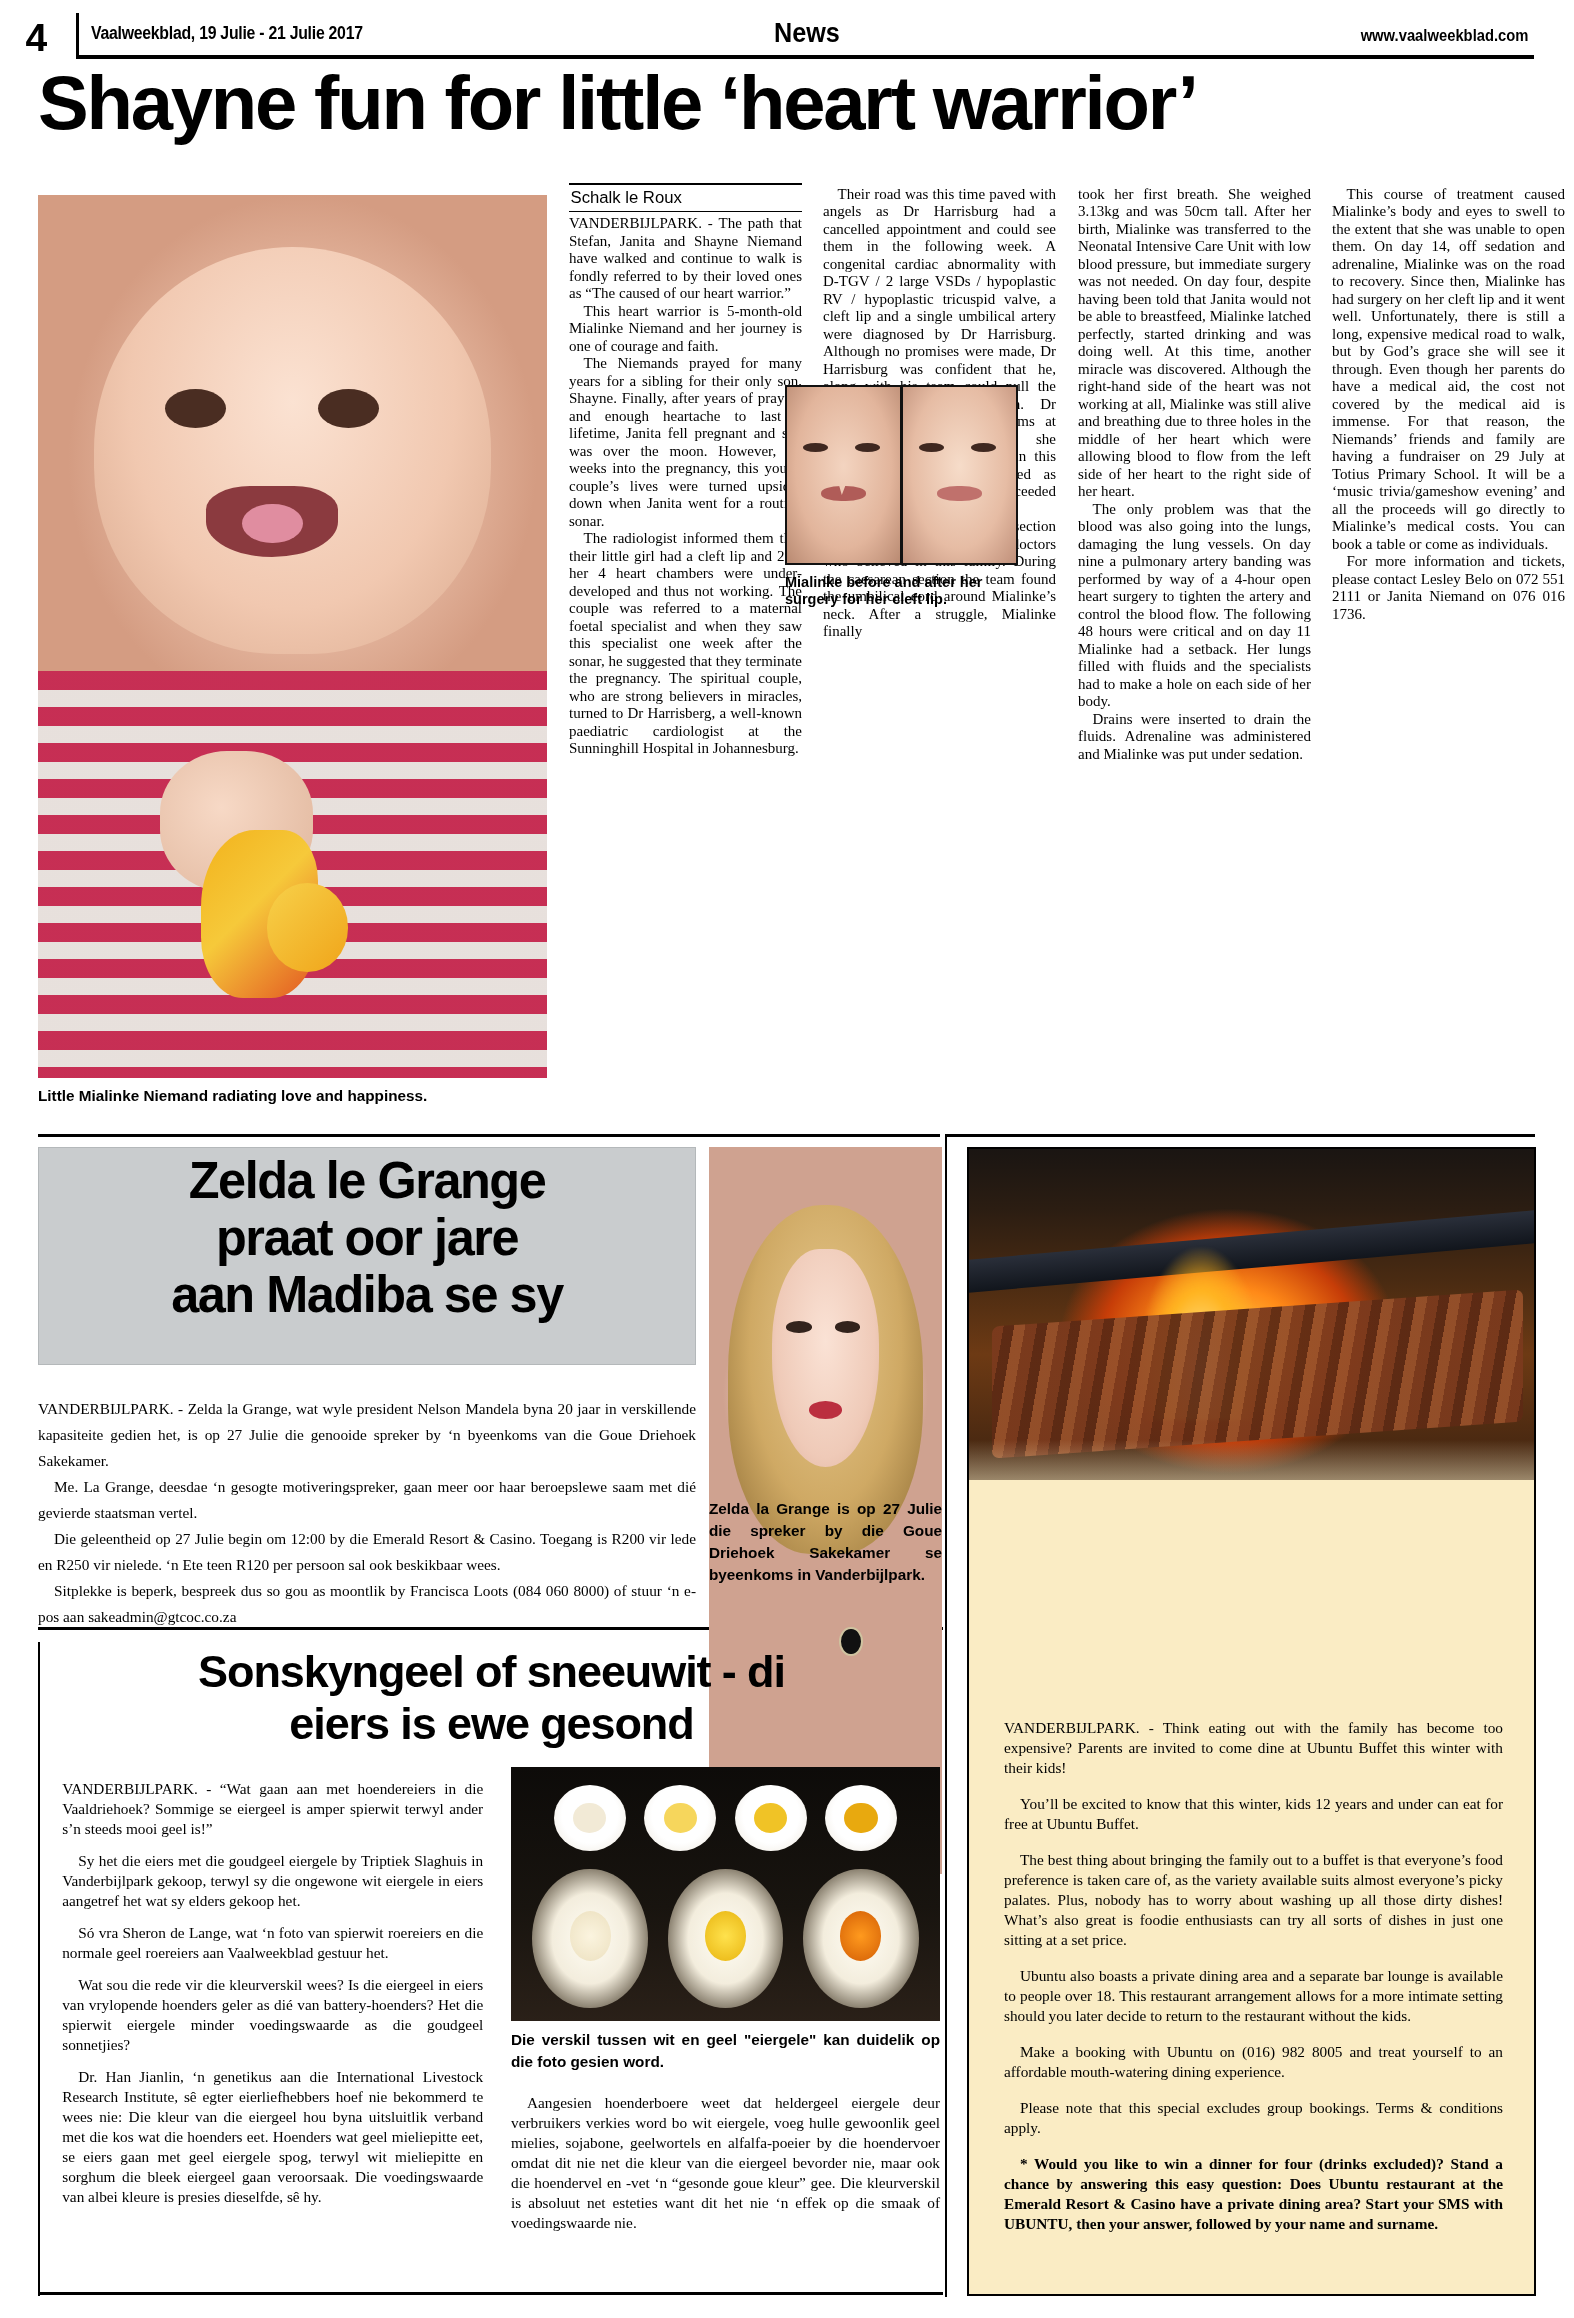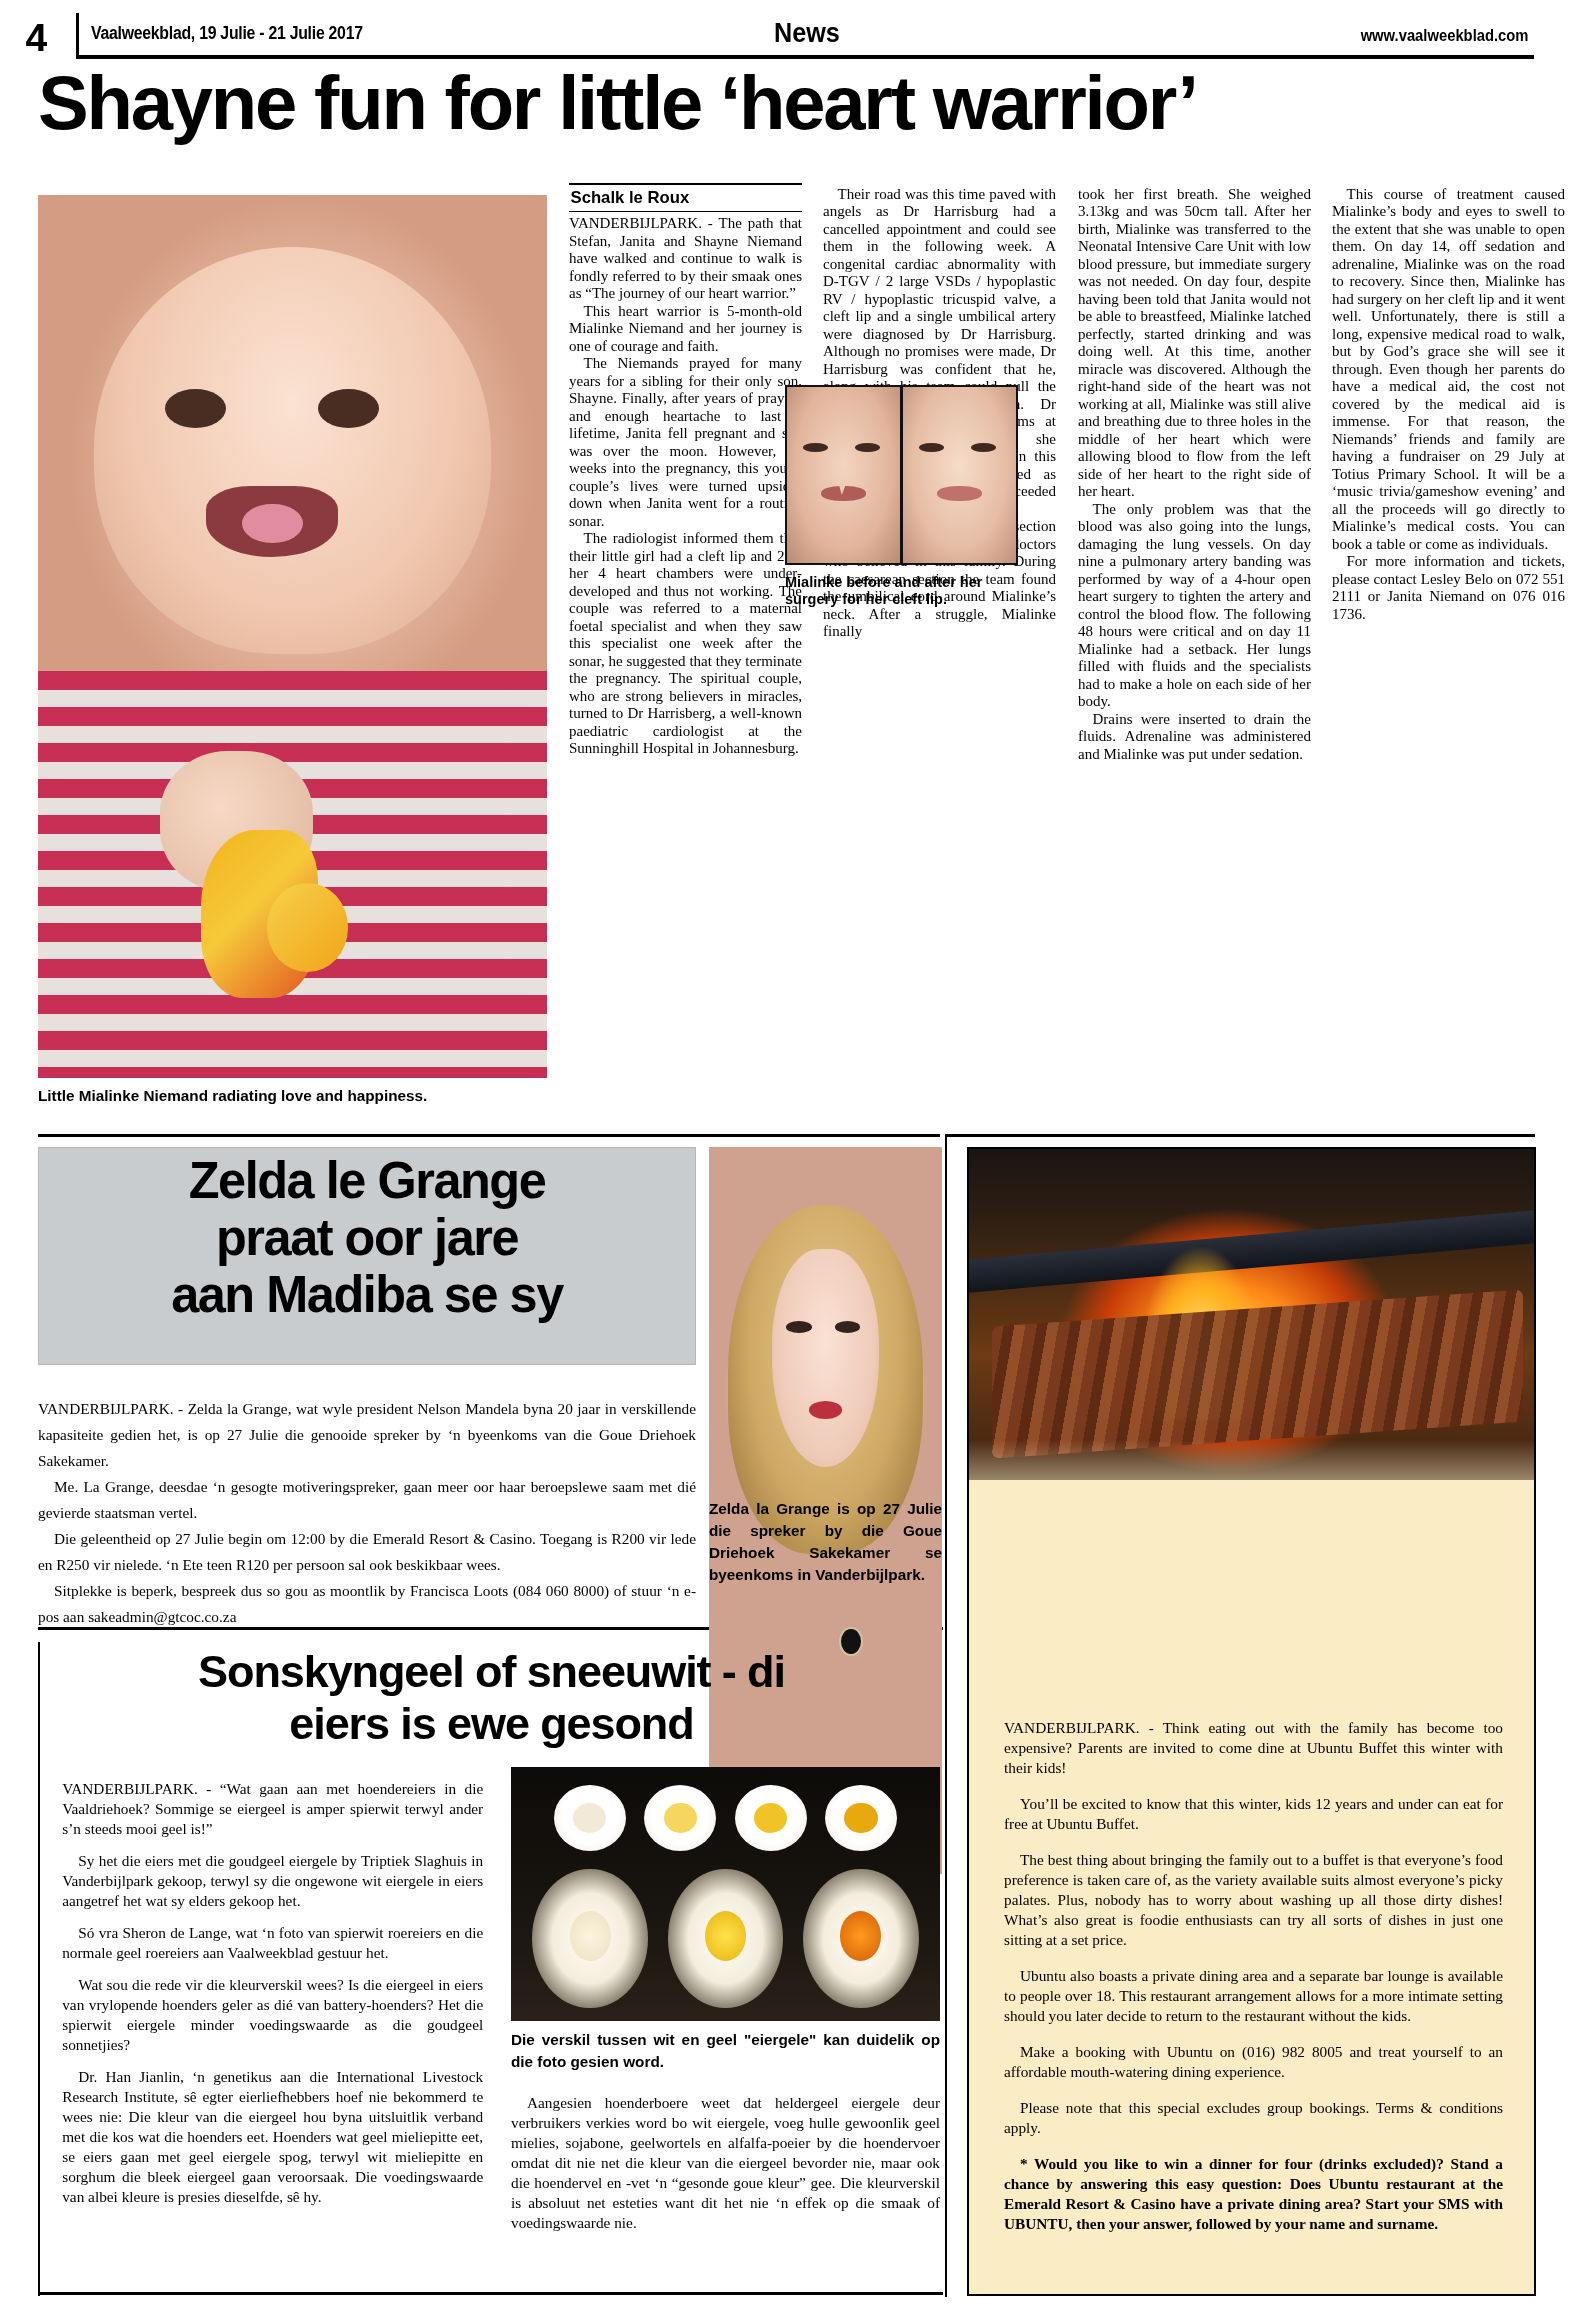--- a/index.html
+++ b/index.html
@@ -140,21 +140,21 @@
     color: #000;
   }
 
   
   .byline-box {
     position: absolute; left: 531px; top: 2.9px; width: 233px;
   }
   .byline-rule-top { width: 100%; height: 2.2px; background:#000; }
   .byline-name {
     font-family: "Liberation Sans", sans-serif;
-    font-weight: bold; font-size: 16.7px; line-height: 22px;
+    font-weight: normal; font-size: 16.7px; line-height: 22px;
     padding: 2.2px 0 1.5px 1.5px; color:#000;
   }
   .byline-rule-bot { width: 100%; height: 1.5px; background:#000; }
 
   .col {
     position: absolute;
     font-family: "Liberation Serif", serif;
     font-size: 15px;
     line-height: 17.5px;
     text-align: justify;
@@ -429,21 +429,21 @@
     </div>
     <div class="cap-baby">Little Mialinke Niemand radiating love and happiness.</div>
 
     <div class="byline-box">
       <div class="byline-rule-top"></div>
       <div class="byline-name">Schalk le Roux</div>
       <div class="byline-rule-bot"></div>
     </div>
 
     <div class="col" id="col-a">
-      <p class="lead">VANDERBIJLPARK. - The path that Stefan, Janita and Shayne Niemand have walked and continue to walk is fondly referred to by their smaak ones as “The journey of our heart warrior.”</p>
+      <p class="lead">VANDERBIJLPARK. - The path that Stefan, Janita and Shayne Niemand have walked and continue to walk is fondly referred to by their loved ones as “The caused of our heart warrior.”</p>
       <p>This heart warrior is 5-month-old Mialinke Niemand and her journey is one of courage and faith.</p>
       <p>The Niemands prayed for many years for a sibling for their only son, Shayne. Finally, after years of prayers and enough heartache to last a lifetime, Janita fell pregnant and she was over the moon. However, 24 weeks into the pregnancy, this young couple’s lives were turned upside-down when Janita went for a routine sonar.</p>
       <p>The radiologist informed them that their little girl had a cleft lip and 2 of her 4 heart chambers were under-developed and thus not working. The couple was referred to a maternal foetal specialist and when they saw this specialist one week after the sonar, he suggested that they terminate the pregnancy. The spiritual couple, who are strong believers in miracles, turned to Dr Harrisberg, a well-known paediatric cardiologist at the Sunninghill Hospital in Johannesburg.</p>
     </div>
 
     <div class="col" id="col-b">
       <p>Their road was this time paved with angels as Dr Harrisburg had a cancelled appointment and could see them in the following week. A congenital cardiac abnormality with D-TGV / 2 large VSDs / hypoplastic RV / hypoplastic tricuspid valve, a cleft lip and a single umbilical artery were diagnosed by Dr Harrisburg. Although no promises were made, Dr Harrisburg was confident that he, along with his team could pull the little heart warrior through. Dr Harrisburg contacted Dr Dahms at Sunninghill Hospital and she immediately agreed to assist in this pregnancy. She was appointed as Janita’s gynaecologist and proceeded to monitor the pregnancy.</p>
       <p>On 30 January a caesarean section was performed by a group of doctors who believed in this family. During the caesarean section the team found the umbilical cord around Mialinke’s neck. After a struggle, Mialinke finally</p>
     </div>
 

